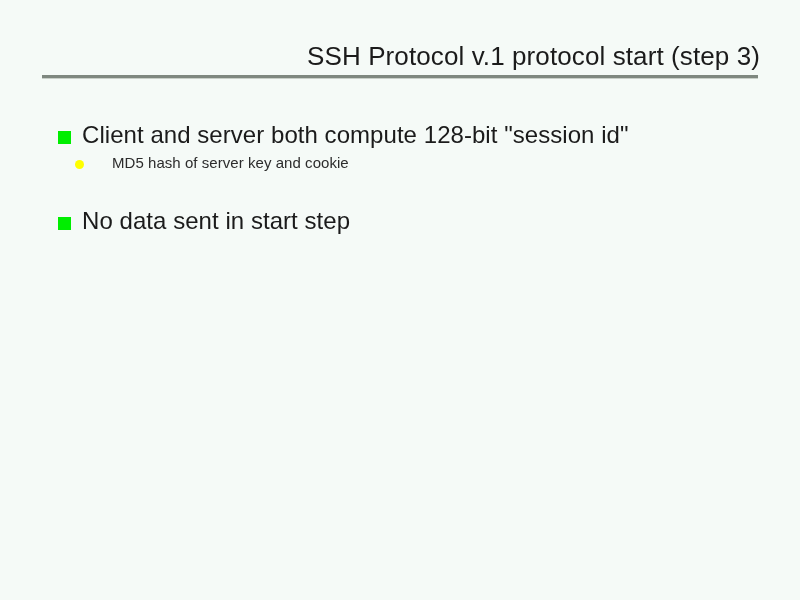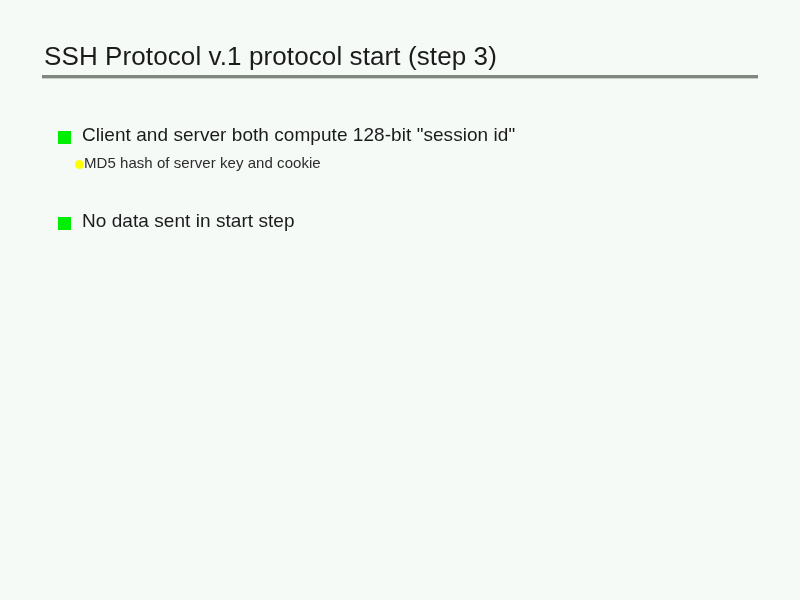--- a/index.html
+++ b/index.html
@@ -28,20 +28,21 @@
     position: absolute;
     left: 44px;
     top: 40px;
     width: 716px;
     font-size: 26px;
     line-height: 32px;
     font-weight: 400;
     color: #1b1b1b;
     letter-spacing: 0.1px;
     white-space: nowrap;
+    text-align: right;
   }
 
   .title-rule {
     position: absolute;
     left: 42px;
     top: 75px;
     width: 716px;
     height: 3px;
     background: #7f8880;
     box-shadow: 0 1px 0 0 #c9d0c9;
@@ -67,32 +68,32 @@
     position: absolute;
     left: 58px;
     top: 11px;
     width: 13px;
     height: 13px;
     background: #00ee00;
   }
 
   .bullet-l1 .bullet-text {
     display: block;
-    font-size: 19px;
+    font-size: 24px;
     line-height: 30px;
     font-weight: 400;
     color: #1b1b1b;
     white-space: nowrap;
     letter-spacing: 0.05px;
   }
 
   .bullet-l2 {
     position: relative;
     display: block;
-    padding-left: 84px;
+    padding-left: 112px;
     min-height: 22px;
   }
 
   .bullet-l2 .marker-dot {
     position: absolute;
     left: 75px;
     top: 8px;
     width: 9px;
     height: 9px;
     border-radius: 50%;

